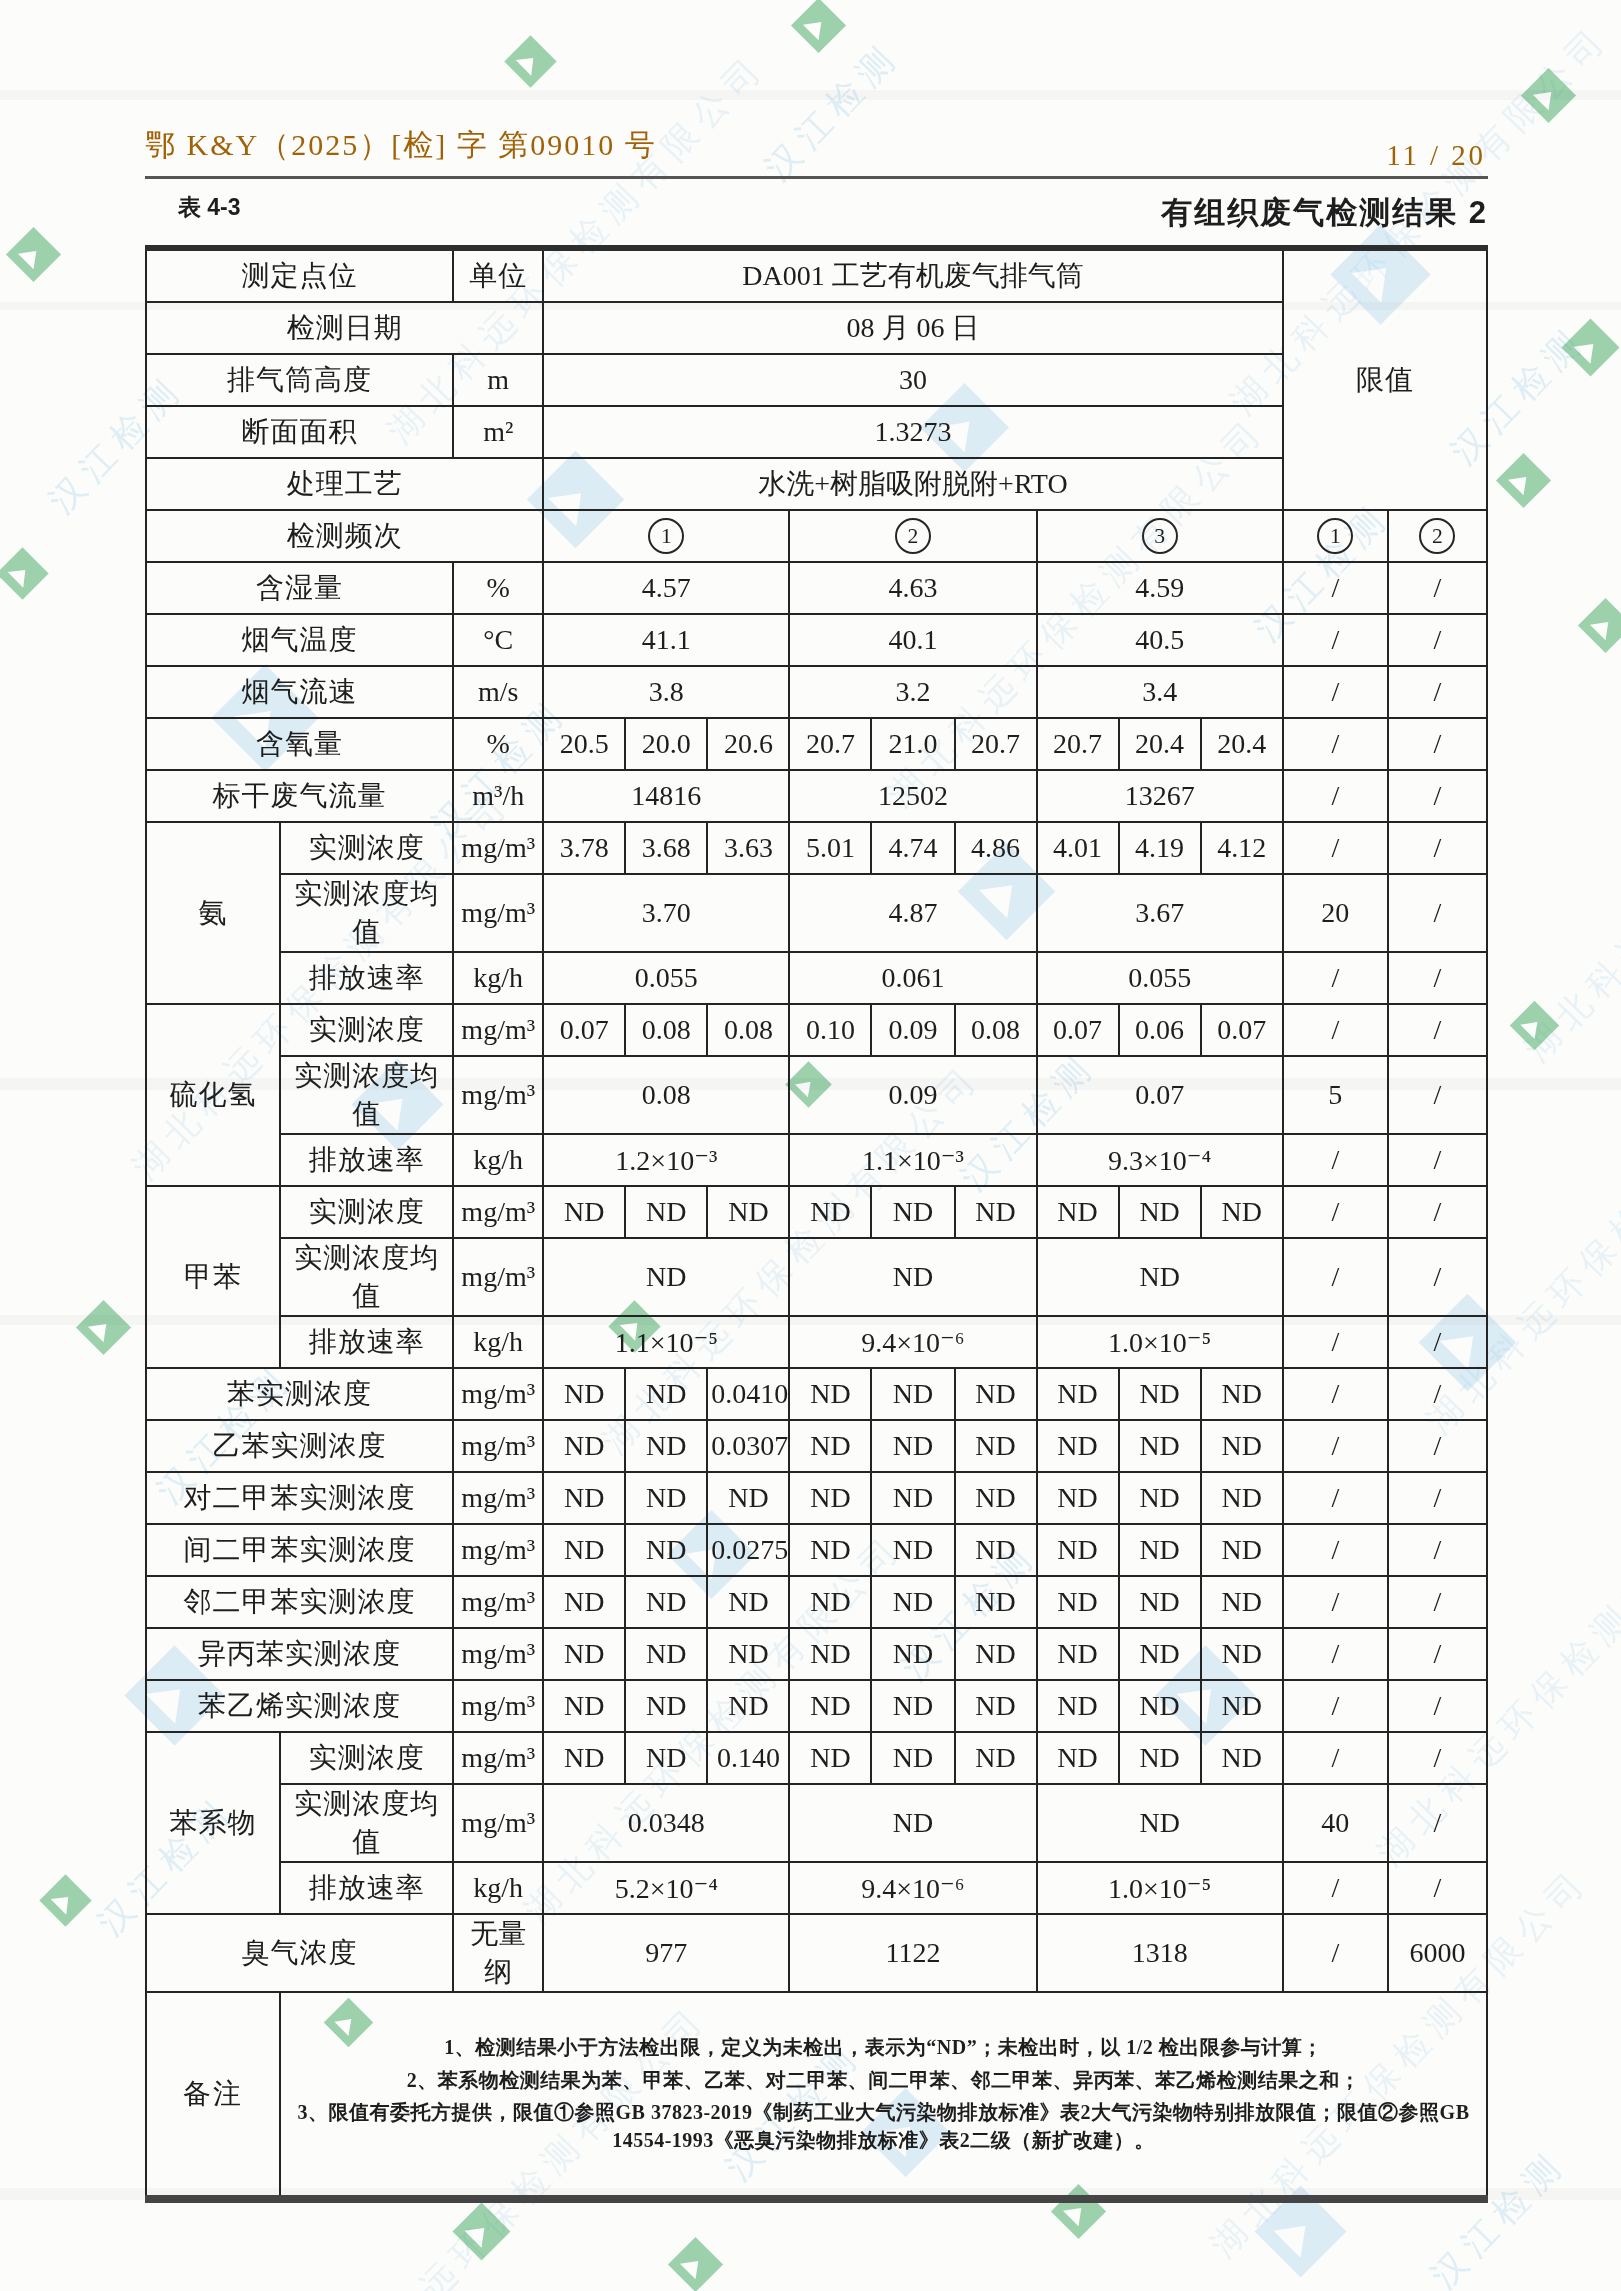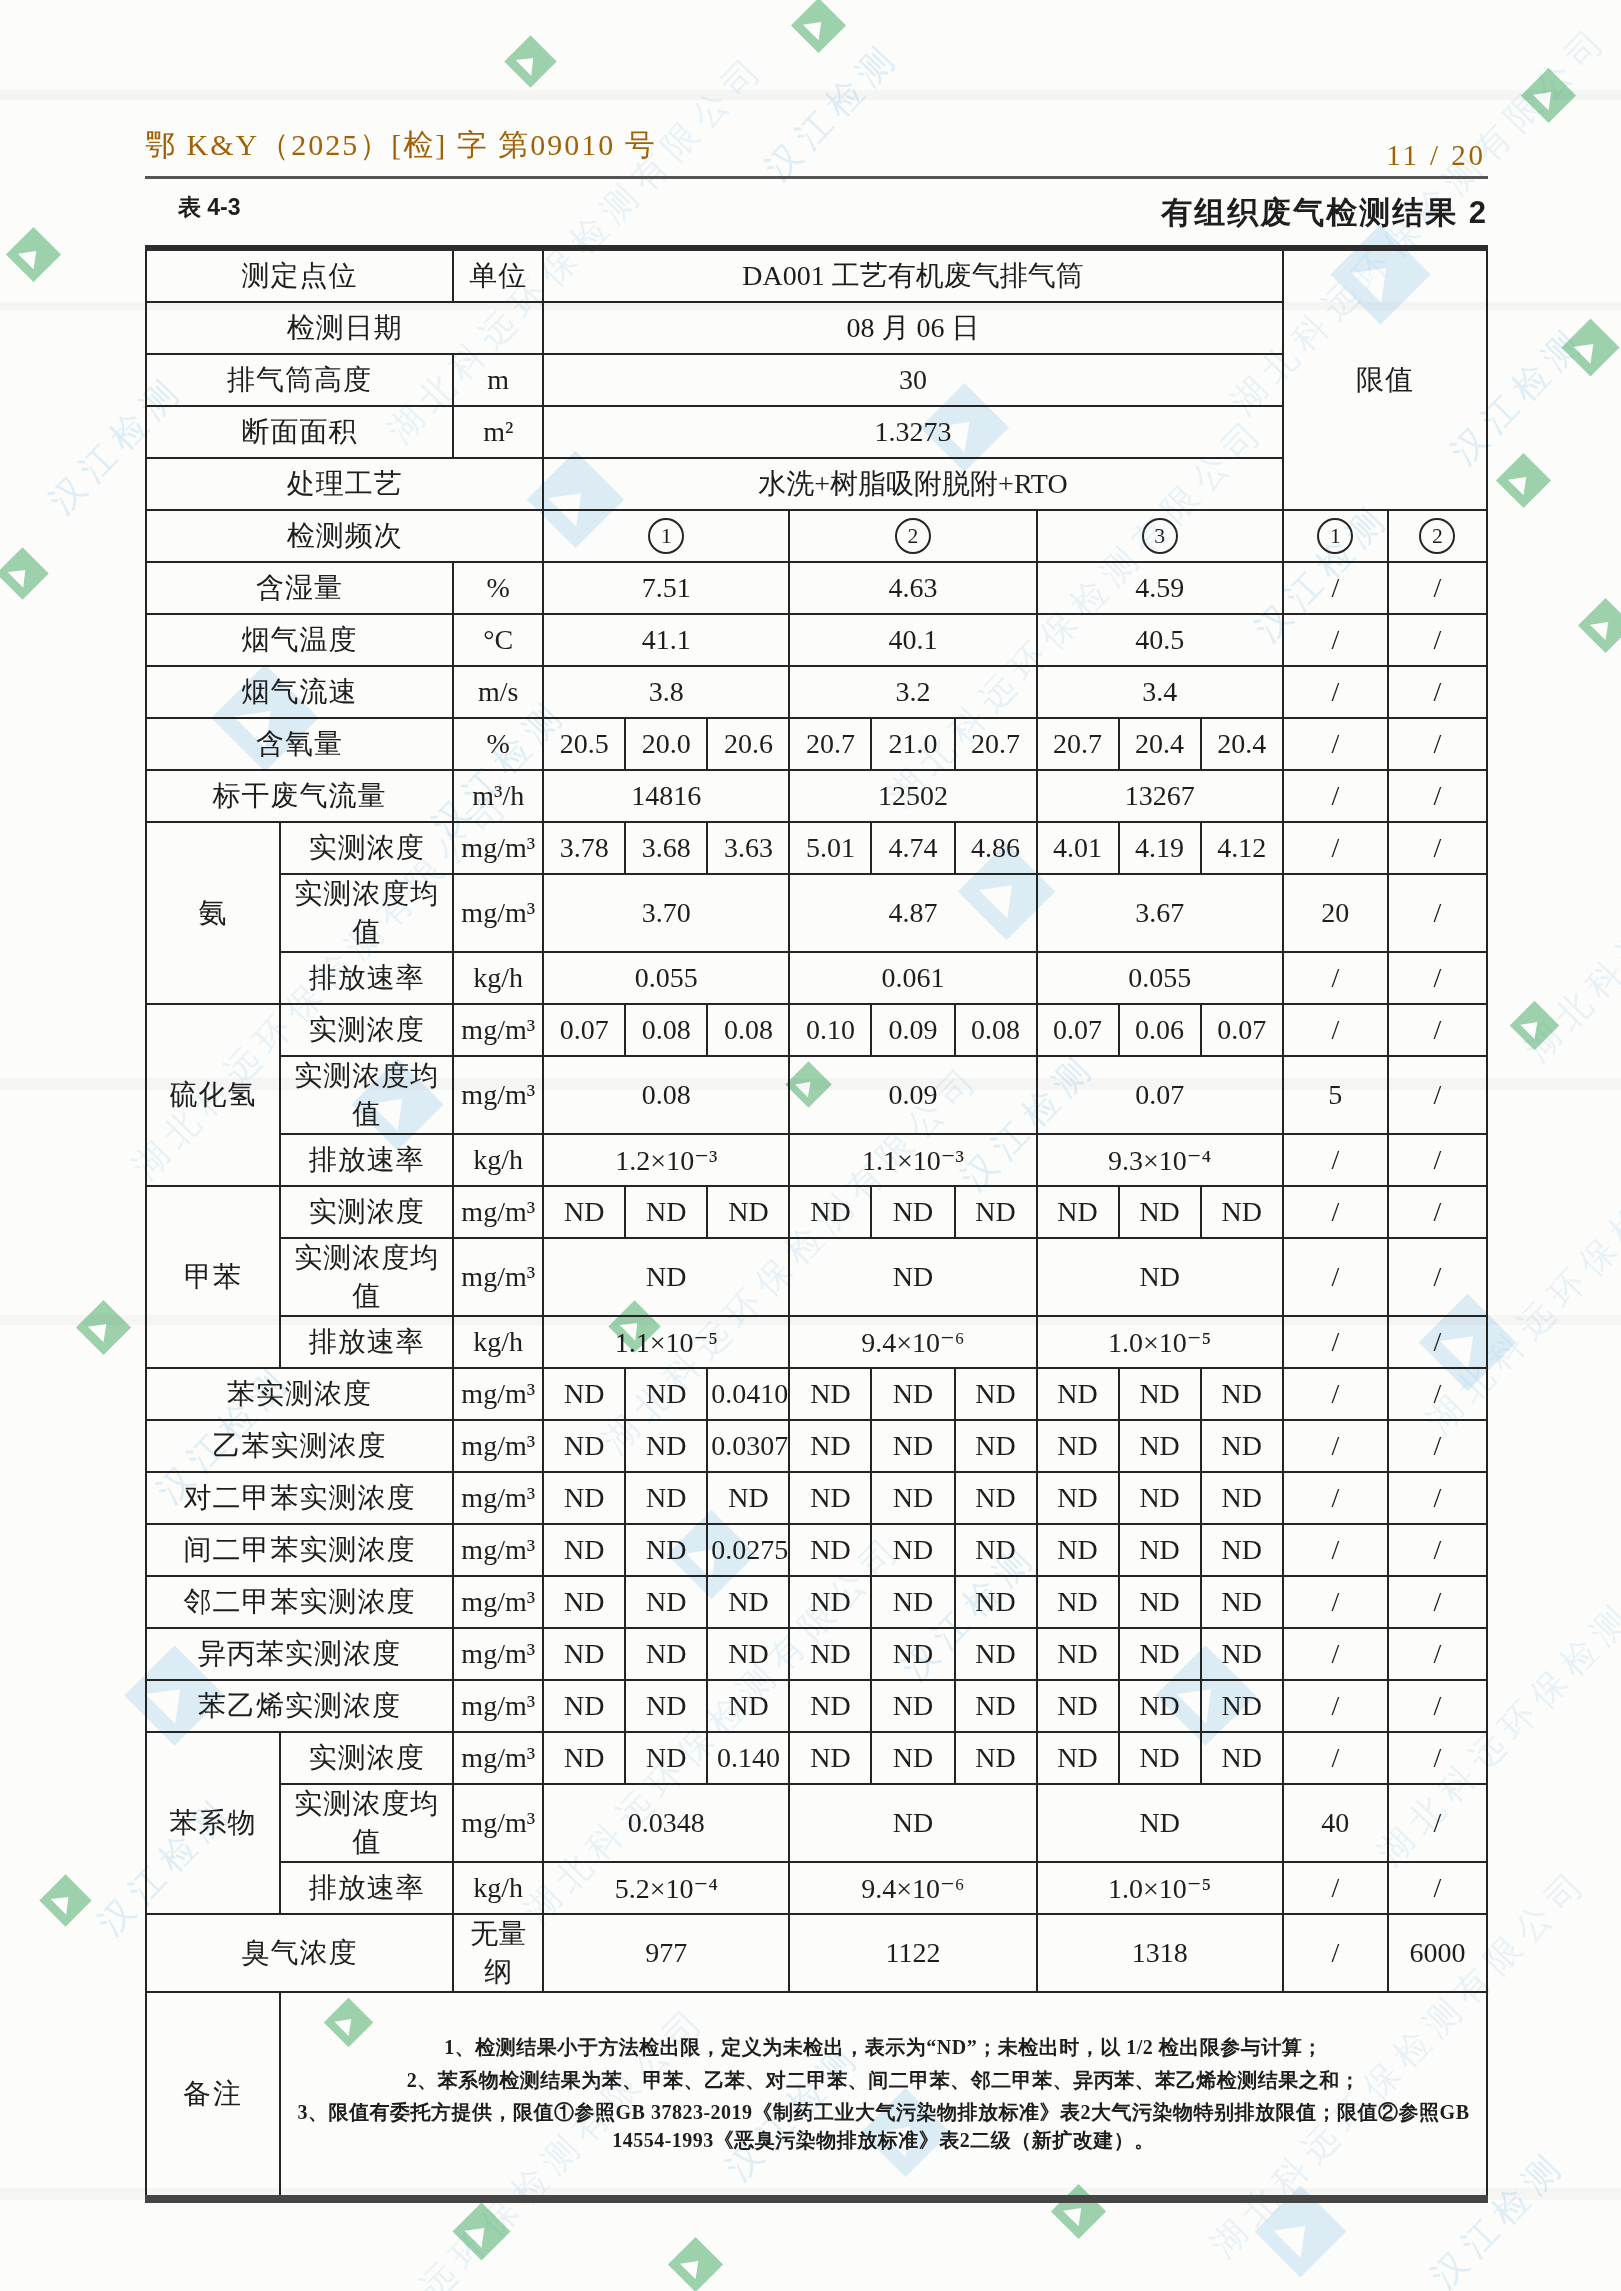--- a/index.html
+++ b/index.html
@@ -219,21 +219,21 @@
             <td colspan="3" class="lbl">检测频次</td>
             <td colspan="3" class="val"><span class="circ">1</span></td>
             <td colspan="3" class="val"><span class="circ">2</span></td>
             <td colspan="3" class="val"><span class="circ">3</span></td>
             <td class="val"><span class="circ">1</span></td>
             <td class="val"><span class="circ">2</span></td>
           </tr>
           <tr>
             <td colspan="2" class="lbl">含湿量</td>
             <td class="unit">%</td>
-            <td colspan="3" class="val">7.51</td>
+            <td colspan="3" class="val">4.57</td>
             <td colspan="3" class="val">4.63</td>
             <td colspan="3" class="val">4.59</td>
             <td class="val">/</td>
             <td class="val">/</td>
           </tr>
           <tr>
             <td colspan="2" class="lbl">烟气温度</td>
             <td class="unit">°C</td>
             <td colspan="3" class="val">41.1</td>
             <td colspan="3" class="val">40.1</td>

